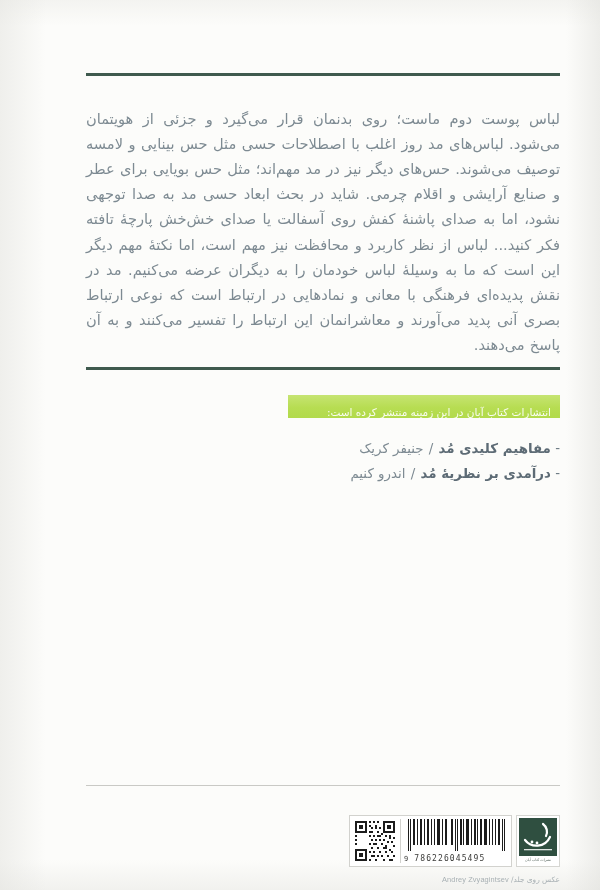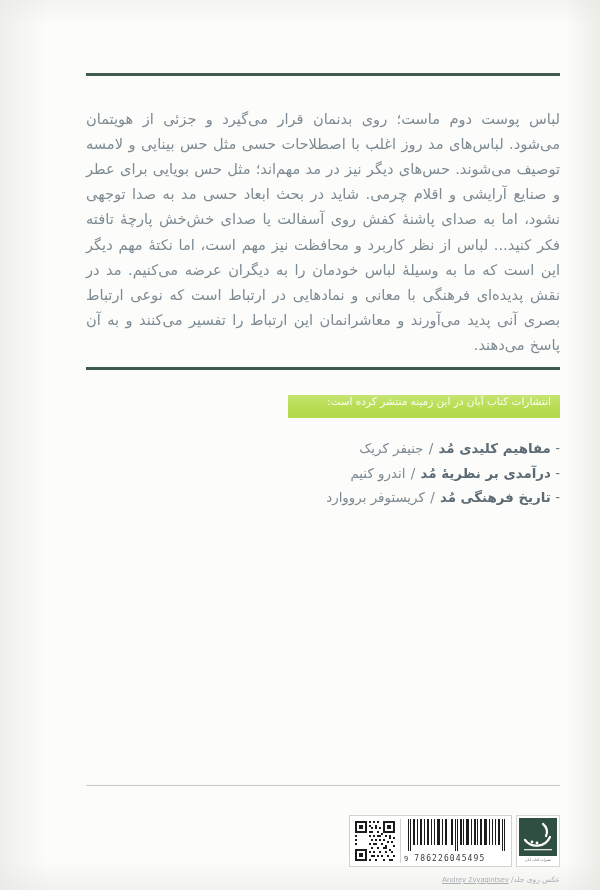--- a/index.html
+++ b/index.html
@@ -78,21 +78,21 @@
 
   .promo-banner {
     position: absolute;
     right: 0;
     top: 356px;
     width: 272px;
     height: 23px;
     background: linear-gradient(180deg, #c6e472 0%, #b7dd52 55%, #b2da4b 100%);
     direction: rtl;
     display: flex;
-    align-items: flex-start;
+    align-items: flex-end;
     justify-content: flex-start;
     box-sizing: border-box;
     padding: 0 9px;
   }
   .promo-banner span {
     color: #ffffff;
     font-size: 10.5px;
     line-height: 12px;
     opacity: 0.92;
     white-space: nowrap;
@@ -232,21 +232,20 @@
     direction: rtl;
     font-size: 7.4px;
     color: #a8b0b4;
     white-space: nowrap;
     letter-spacing: 0.1px;
   }
   .photo-credit .latin {
     font-family: "Liberation Sans", sans-serif;
     direction: ltr;
     unicode-bidi: embed;
-    text-decoration: underline;
   }
 </style>
 </head>
 <body>
 
 <div class="cover">
 
   <div class="paper-shade"></div>
 
   <div class="content">
@@ -271,26 +270,20 @@
       </div>
 
       <div class="book-item">
         <span class="book-dash">-</span>
         <span class="book-title">درآمدی بر نظریهٔ مُد</span>
         <span class="book-sep">/</span>
         <span class="book-author">اندرو کنیم</span>
       </div>
 
 
-      <div class="book-item">
-        <span class="book-dash">-</span>
-        <span class="book-title">تاریخ فرهنگی مُد</span>
-        <span class="book-sep">/</span>
-        <span class="book-author">کریستوفر برووارد</span>
-      </div>
 
     </div>
 
     <div class="rule-bottom"></div>
 
     <div class="barcode-block">
 
       <div class="logo-box">
         <div class="logo-mark">
           <svg width="38" height="38" viewBox="0 0 38 38" aria-hidden="true">

